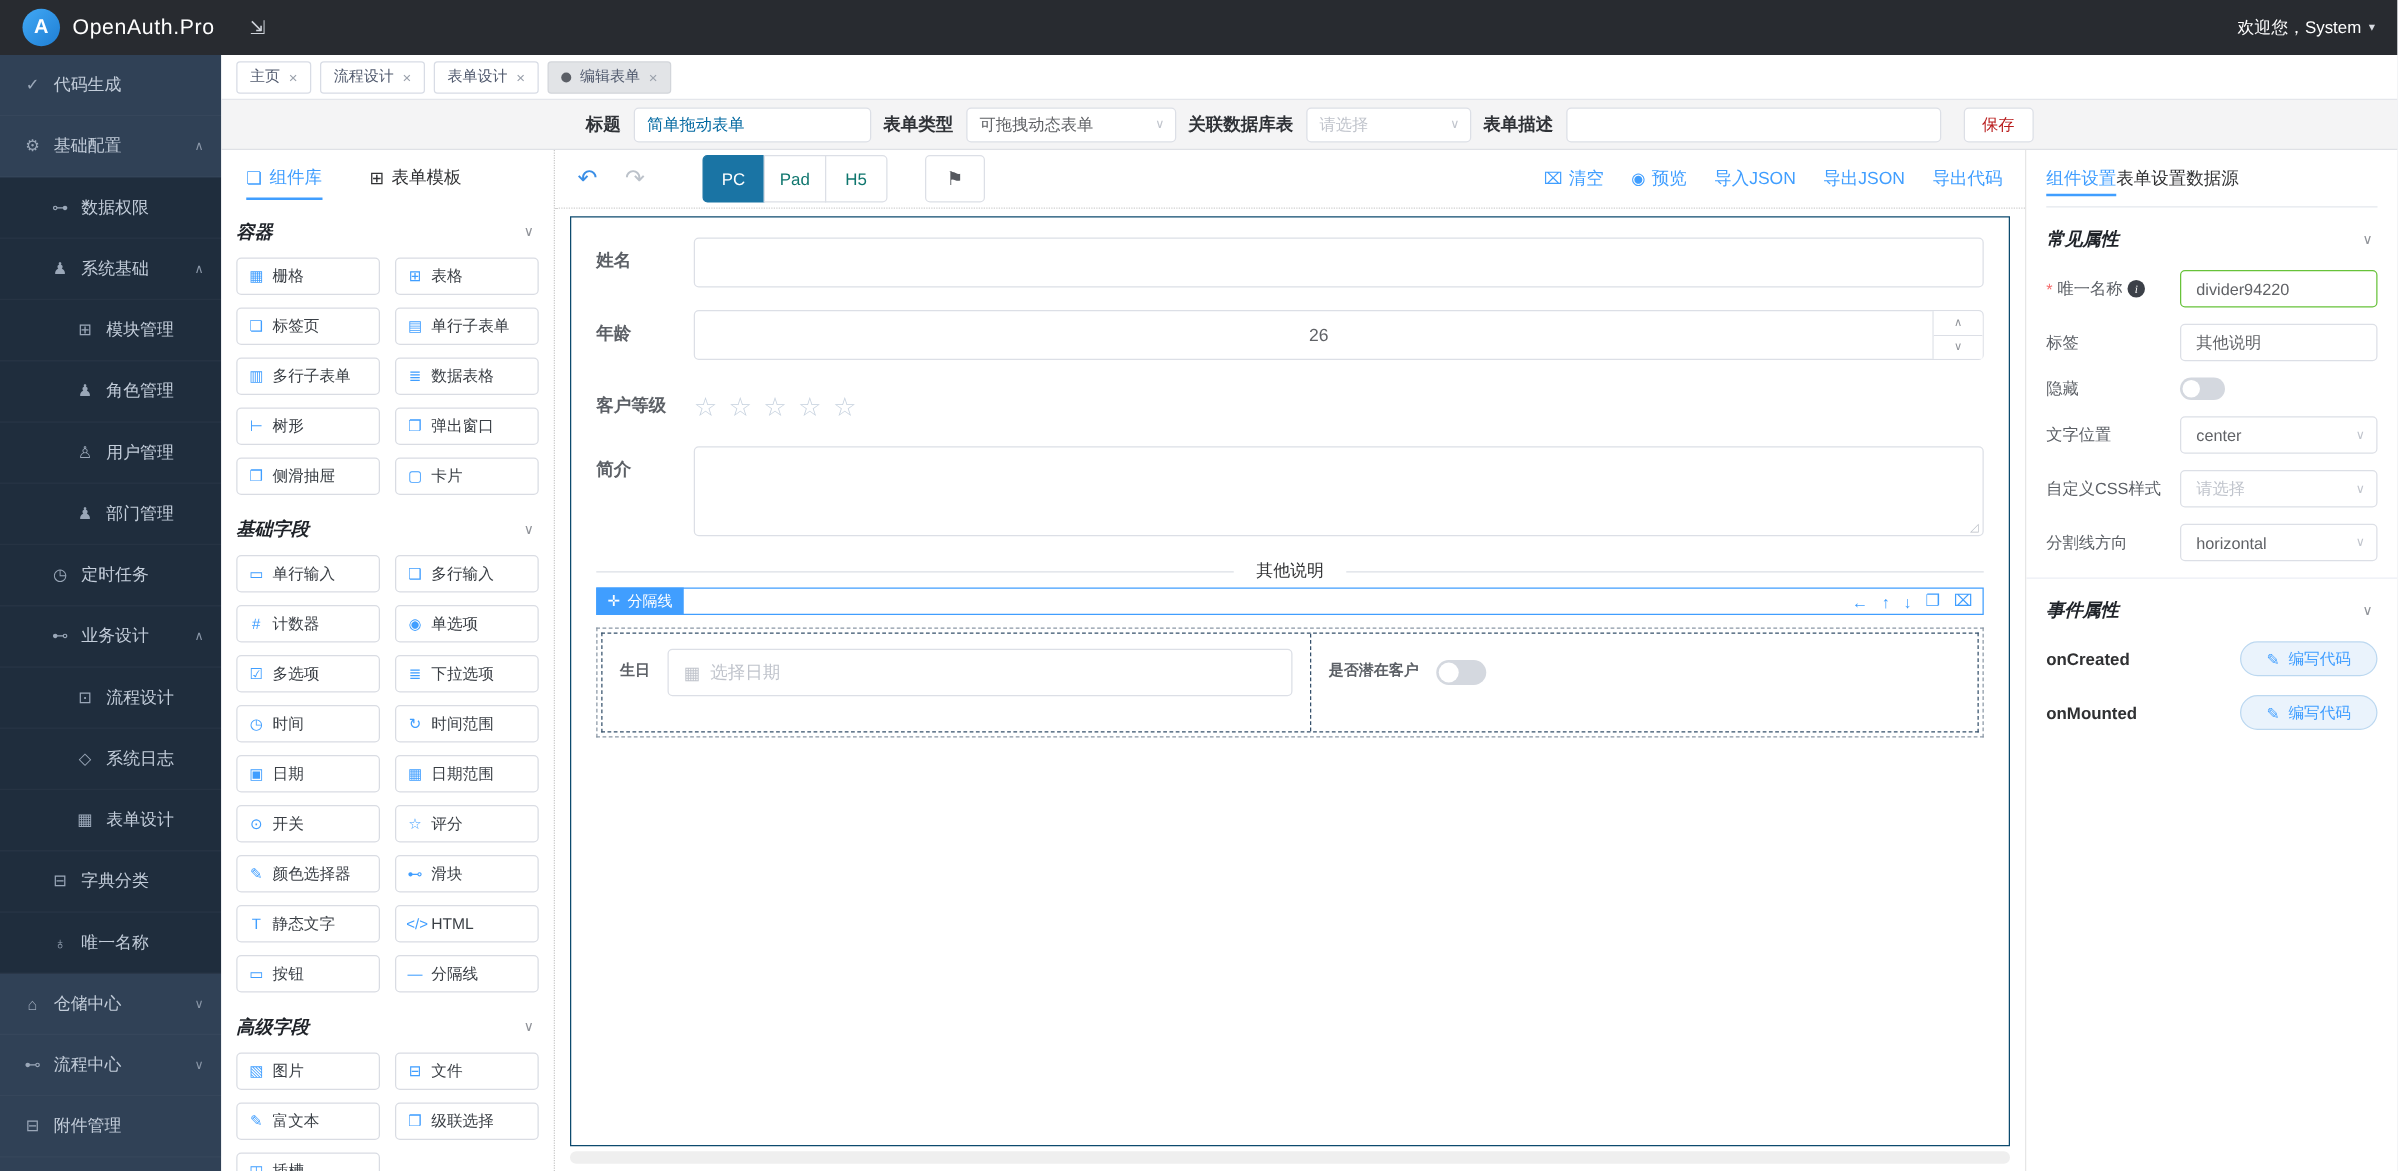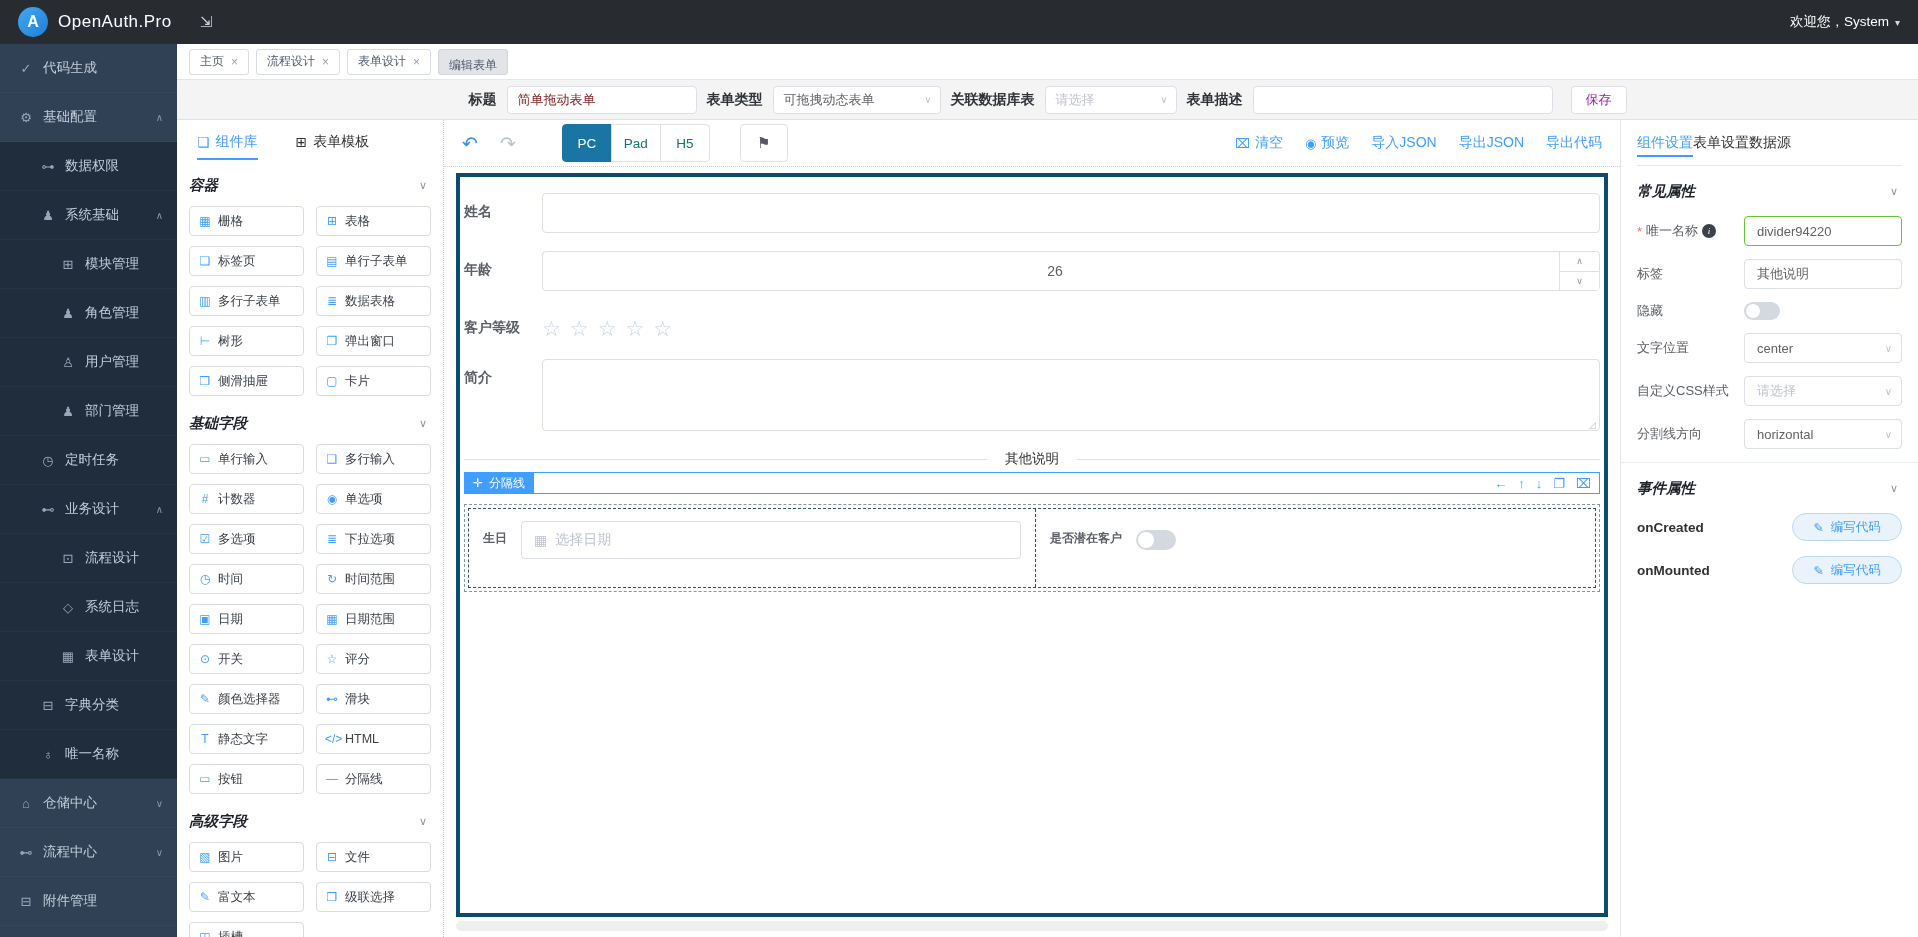--- a/index.html
+++ b/index.html
@@ -26,31 +26,31 @@
   .lvl1 { padding-left:40px; background:#1f2d3d; }
   .lvl2 { padding-left:60px; background:#1f2d3d; }
 
   
   .content { flex:1; display:flex; flex-direction:column; min-width:0; }
 
   
   .tabbar { height:36px; background:#fff; border-bottom:1px solid #e4e6eb; display:flex; align-items:center; padding:0 12px; gap:7px; flex:none; }
   .tab { height:26px; display:inline-flex; align-items:center; gap:7px; padding:0 10px; border:1px solid #d8dce5; border-radius:3px; background:#fff; font-size:12px; color:#515a6e; cursor:pointer; }
   .tab .tclose { color:#9aa0ab; font-size:12px; }
-  .tab.active { background:#e2e4e7; border-color:#d2d5da;flex-direction:column; }
+  .tab.active { background:#e2e4e7; border-color:#d2d5da; }
   .tab .dot { width:8px; height:8px; border-radius:50%; background:#5b5f66; }
 
   
   .formbar { height:40px; background:#f4f4f5; border-bottom:1px solid #dfe1e6; display:flex; align-items:center; justify-content:center; gap:10px; padding:0 18px; flex:none; }
   .fb-label { font-weight:bold; color:#2f3237; font-size:14px; white-space:nowrap; }
-  .fb-input { height:28px; border:1px solid #dcdfe6; border-radius:4px; background:#fff; font-size:13px; color:#7f1d1d; padding:0 10px; font-family:inherit; }
+  .fb-input { height:28px; border:1px solid #dcdfe6; border-radius:4px; background:#fff; font-size:13px; color:#0369a1; padding:0 10px; font-family:inherit; }
   .fb-select { height:28px; border:1px solid #dcdfe6; border-radius:4px; background:#fff; font-size:13px; color:#606266; padding:0 8px 0 10px; display:inline-flex; align-items:center; justify-content:space-between; cursor:pointer; }
   .fb-select .sel-caret { color:#c0c4cc; font-size:10px; margin-left:8px; }
   .fb-select.placeholder span.val { color:#c0c4cc; }
-  .btn-save { height:28px; padding:0 14px; background:#fff; border:1px solid #dcdfe6; border-radius:4px; font-size:13px; color:#a21caf; cursor:pointer; margin-left:8px; font-family:inherit; }
+  .btn-save { height:28px; padding:0 14px; background:#fff; border:1px solid #dcdfe6; border-radius:4px; font-size:13px; color:#b91c1c; cursor:pointer; margin-left:8px; font-family:inherit; }
 
   
   .main-row { flex:1; display:flex; min-height:0; }
 
   
   .library { width:267px; flex:none; background:#fff; border-right:1px dotted #c9c9c9; padding:0 12px; overflow:hidden; }
   .lib-tabs { height:44px; display:flex; align-items:center; gap:38px; padding-left:8px; }
   .lib-tab { display:flex; align-items:center; gap:6px; font-size:14px; color:#303133; cursor:pointer; height:100%; position:relative; }
   .lib-tab.active { color:#409eff; }
   .lib-tab.active::after { content:""; position:absolute; left:0; right:0; bottom:4px; height:2px; background:#409eff; }
@@ -69,21 +69,21 @@
   .devices { display:flex; margin-left:46px; }
   .dev-btn { width:50px; height:38px; border:1px solid #dcdfe6; background:#fff; color:#0f766e; font-size:13.5px; display:flex; align-items:center; justify-content:center; cursor:pointer; margin-left:-1px; font-family:inherit; }
   .dev-btn:first-child { border-radius:4px 0 0 4px; margin-left:0; }
   .dev-btn:last-child { border-radius:0 4px 4px 0; }
   .dev-btn.active { background:#1a74a4; border-color:#1a74a4; color:#fff; }
   .flag-btn { width:48px; height:38px; border:1px solid #dcdfe6; border-radius:4px; background:#fff; margin-left:30px; color:#55585e; font-size:15px; display:flex; align-items:center; justify-content:center; cursor:pointer; }
   .cv-actions { margin-left:auto; display:flex; align-items:center; gap:22px; }
   .cv-link { color:#409eff; font-size:14px; display:flex; align-items:center; gap:5px; cursor:pointer; white-space:nowrap; }
   .cv-link .lk-ic { font-size:13px; }
 
-  .canvas-body { flex:1; margin:6px 12px 4px; border:4px solid #0c4a6e; background:#fff; padding:16px 4px; overflow:hidden; }
+  .canvas-body { flex:1; margin:6px 12px 4px; border:1px solid #0c4a6e; background:#fff; padding:16px 20px; overflow:hidden; }
   .h-scroll { height:10px; background:#efefef; margin:0 12px 6px; border-radius:5px; flex:none; }
 
   .frow { display:flex; align-items:flex-start; margin-bottom:18px; }
   .frow .flabel { width:78px; flex:none; padding-top:10px; font-size:14px; font-weight:bold; color:#5c6066; }
   .fctrl { flex:1; min-width:0; position:relative; }
   .cv-input { width:100%; height:40px; border:1px solid #dcdfe6; border-radius:4px; background:#fff; font-size:14px; color:#606266; padding:0 12px; font-family:inherit; }
   .cv-input.centered { text-align:center; padding-right:44px; }
   .stepper { position:absolute; right:1px; top:1px; bottom:1px; width:40px; border-left:1px solid #dcdfe6; display:flex; flex-direction:column; }
   .step-btn { flex:1; display:flex; align-items:center; justify-content:center; font-size:9px; color:#909399; background:#fff; cursor:pointer; }
   .step-btn:first-child { border-bottom:1px solid #dcdfe6; border-radius:0 4px 0 0; }

